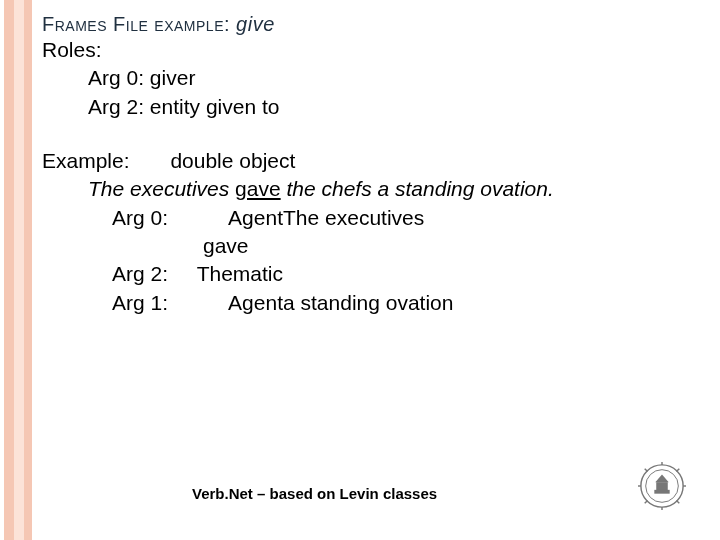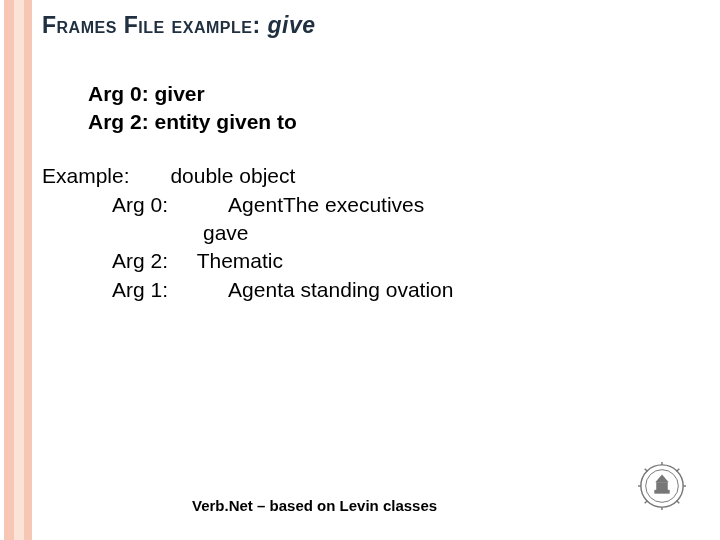--- a/index.html
+++ b/index.html
@@ -11,45 +11,44 @@
   }
   .stripe { position: absolute; top: 0; height: 540px; }
   .stripe.outer1 { left: 4px;  width: 10px; background: #f5c7b4; }
   .stripe.outer2 { left: 14px; width: 10px; background: #fce3d8; }
   .stripe.inner1 { left: 24px; width: 8px;  background: #f5c7b4; }
   .slide {
     position: absolute;
     left: 42px; top: 12px; right: 12px; bottom: 12px;
   }
   .title {
-    font-size: 23px;
+    font-size: 20px;
     color: #203040;
-    font-weight: 700;
+    font-weight: 400;
     letter-spacing: 0.5px;
     line-height: 1.2;
-    margin-bottom: 40px;
   }
   .title .sc { font-variant: small-caps; }
   .title .ital { font-style: italic; }
   .content {
     font-size: 21px;
     color: #000;
     line-height: 1.35;
   }
   .block { margin-bottom: 26px; }
-  .ind1 { padding-left: 46px; font-weight: bold; }
+  .ind1 { padding-left: 46px; }
   .ex-sentence { font-style: italic; padding-left: 46px; }
   .ex-sentence .verb { font-style: normal; text-decoration: underline; }
   .row { display: flex; padding-left: 46px; text-align: right; }
   .row .c1 { width: 80px; }
   .row .c2 { width: 115px; }
   .row .c3 { }
   .footer {
     position: absolute;
-    left: 150px; bottom: 14px;
+    left: 150px; bottom: 26px;
     font-size: 15px;
     font-weight: bold;
     color: #000;
   }
   .seal {
     position: absolute;
     right: 22px; bottom: 18px;
     width: 48px; height: 48px;
   }
   .seal svg { width: 48px; height: 48px; }
@@ -64,29 +63,33 @@
 <div class="slide">
 
   <div class="title">
     <span class="sc">Frames File example:</span>
     <span class="ital">give</span><br>
   </div>
 
   <div class="content">
 
     <div class="block">
+      <div>Roles:</div>
       <div class="ind1">Arg 0: giver</div>
       <div class="ind1">Arg 2: entity given to</div>
     </div>
 
     <div class="block">
       <div>
         <span>Example:</span>
         &nbsp;&nbsp;&nbsp;&nbsp;&nbsp;
         <span>double object</span>
+      </div>
+      <div class="ex-sentence">
+        <span>The executives </span><span class="verb">gave</span><span> the chefs a standing  ovation.</span>
       </div>
       <div class="row">
         <div class="c1">Arg 0:</div>
         <div class="c2">Agent</div>
         <div class="c3">The executives</div>
       </div>
       <div class="row">
         <div class="c2"></div>
         <div class="c3">gave</div>
       </div>

